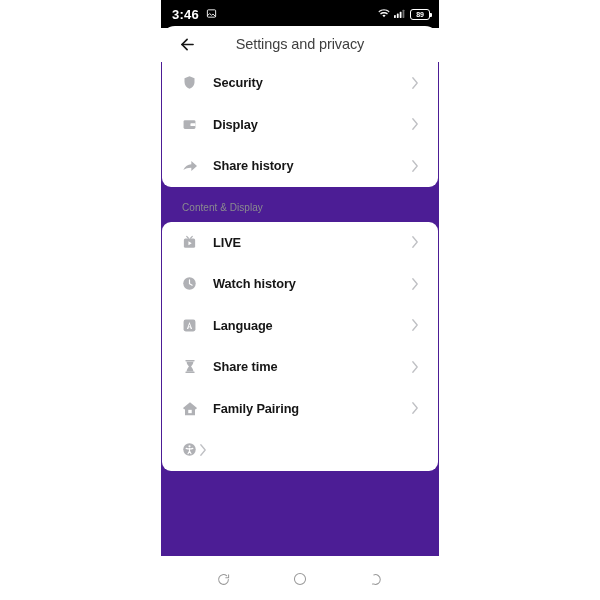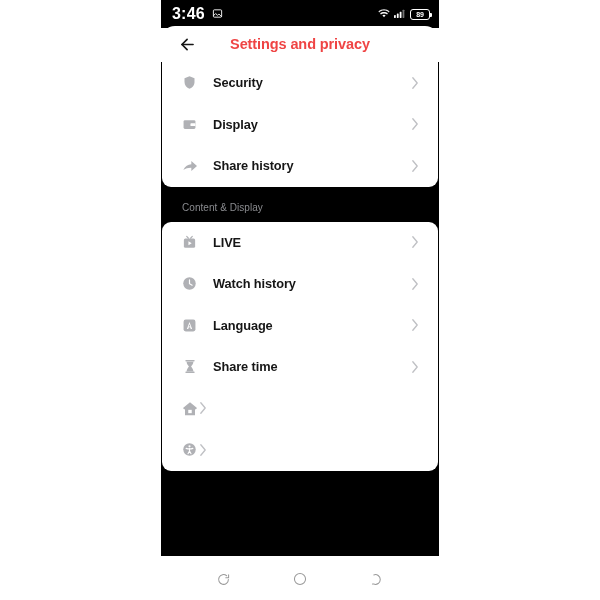--- a/index.html
+++ b/index.html
@@ -38,21 +38,21 @@
     padding: 0 9px 0 11px;
     box-sizing: border-box;
     color: #ffffff;
   }
   .sb-left {
     display: flex;
     align-items: center;
     gap: 7px;
   }
   .sb-time {
-    font-size: 16px;
+    font-size: 13px;
     font-weight: 600;
     letter-spacing: .2px;
     line-height: 1;
   }
   .sb-right {
     display: flex;
     align-items: center;
     gap: 4px;
   }
   .battery {
@@ -103,31 +103,31 @@
     align-items: center;
     justify-content: center;
     cursor: pointer;
   }
   #header-title {
     position: absolute;
     left: 0;
     right: 0;
     text-align: center;
     font-size: 14.5px;
-    font-weight: 700;
-    color: #ef4444;
+    font-weight: 400;
+    color: #404040;
     letter-spacing: -0.1px;
     pointer-events: none;
   }
 
   
   #scroll-area {
     position: relative;
     height: 494px;
-    background: #000000;
+    background: #4c1d95;
     overflow: hidden;
   }
 
   .card {
     background: #ffffff;
     border-radius: 9px;
     margin: 0 1px;
   }
   .card.first {
     border-radius: 0 0 9px 9px;
@@ -364,20 +364,21 @@
         </span>
       </div>
 
       <div class="row">
         <span class="row-icon">
           <svg width="16" height="15" viewBox="0 0 24 22" fill="#b0b1b5">
             <path d="M12 1.8l10.5 8.4-1.9 2.3-1.1-.9v9.6H4.5v-9.6l-1.1.9-1.9-2.3L12 1.8z"></path>
             <rect x="9.4" y="13" width="5.2" height="5" fill="#ffffff"></rect>
           </svg>
         </span>
+        <span class="row-label">Family Pairing</span>
         <span class="row-chev">
           <svg width="10" height="14" viewBox="0 0 10 16" fill="none" stroke="#bfc0c4" stroke-width="1.5" stroke-linecap="round" stroke-linejoin="round">
             <path d="M2.5 2l5 6-5 6"></path>
           </svg>
         </span>
       </div>
 
       <div class="row">
         <span class="row-icon">
           <svg width="15" height="15" viewBox="0 0 24 24" fill="#b0b1b5">

